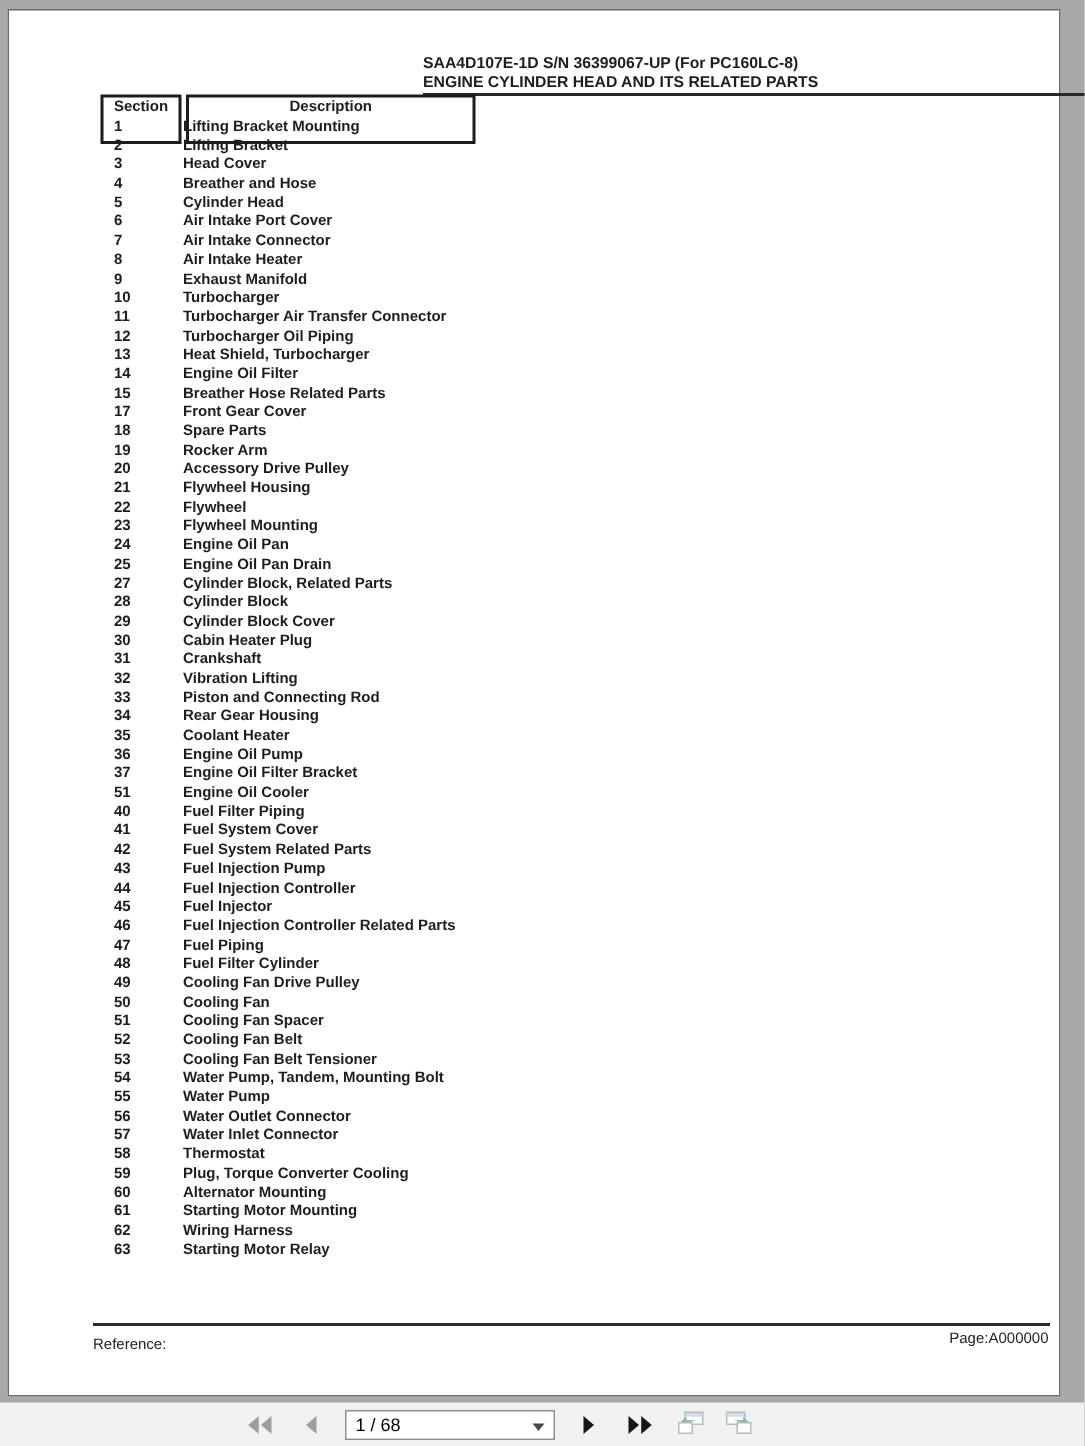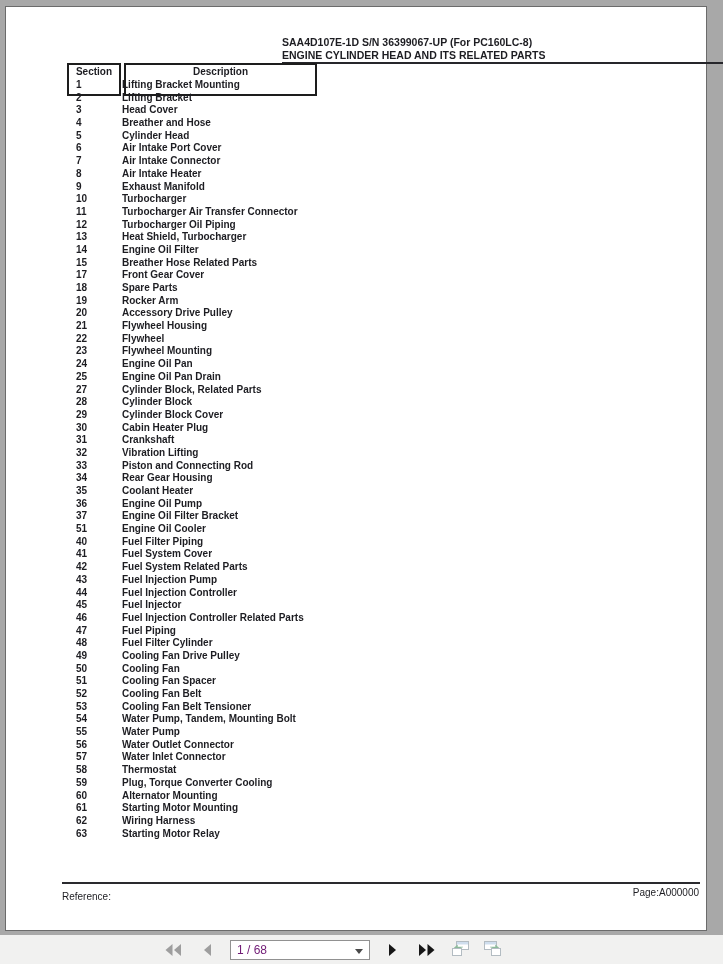--- a/index.html
+++ b/index.html
@@ -69,21 +69,21 @@
   .navbtn{
     background:none;border:none;padding:0;margin:0 5px;
     width:24px;height:20px;display:flex;align-items:center;justify-content:center;
     cursor:pointer;
   }
   .navbtn svg{display:block;}
   .combobox{
     position:relative;width:140px;height:20px;margin:0 6px;
     background:#ffffff;border:1px solid #919191;
     display:flex;align-items:center;
-    font-size:12px;color:#701a75;padding:0 6px;box-sizing:border-box;
+    font-size:12px;color:#000000;padding:0 6px;box-sizing:border-box;
     cursor:pointer;
   }
   .combobox .caret{
     position:absolute;right:6px;top:8px;
     width:0;height:0;border-left:4px solid transparent;border-right:4px solid transparent;
     border-top:5px solid #4a4a4a;
   }
   .viewbtn{
     background:none;border:none;padding:0;margin:0 5px;
     width:22px;height:20px;display:flex;align-items:center;justify-content:center;

